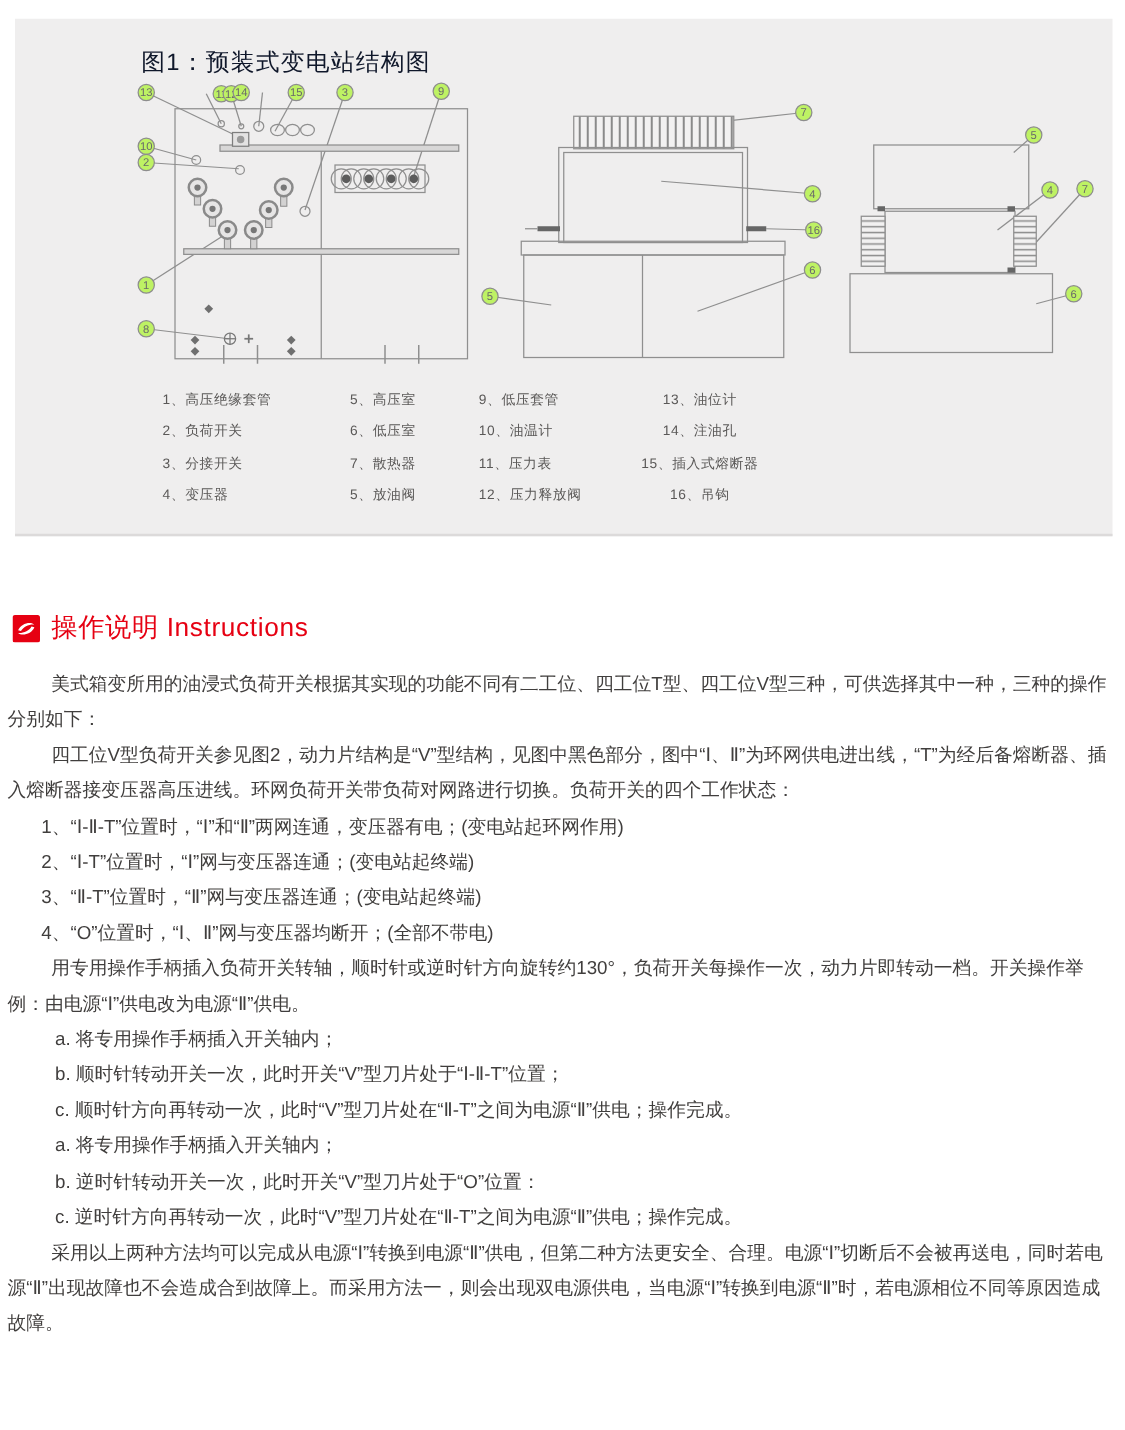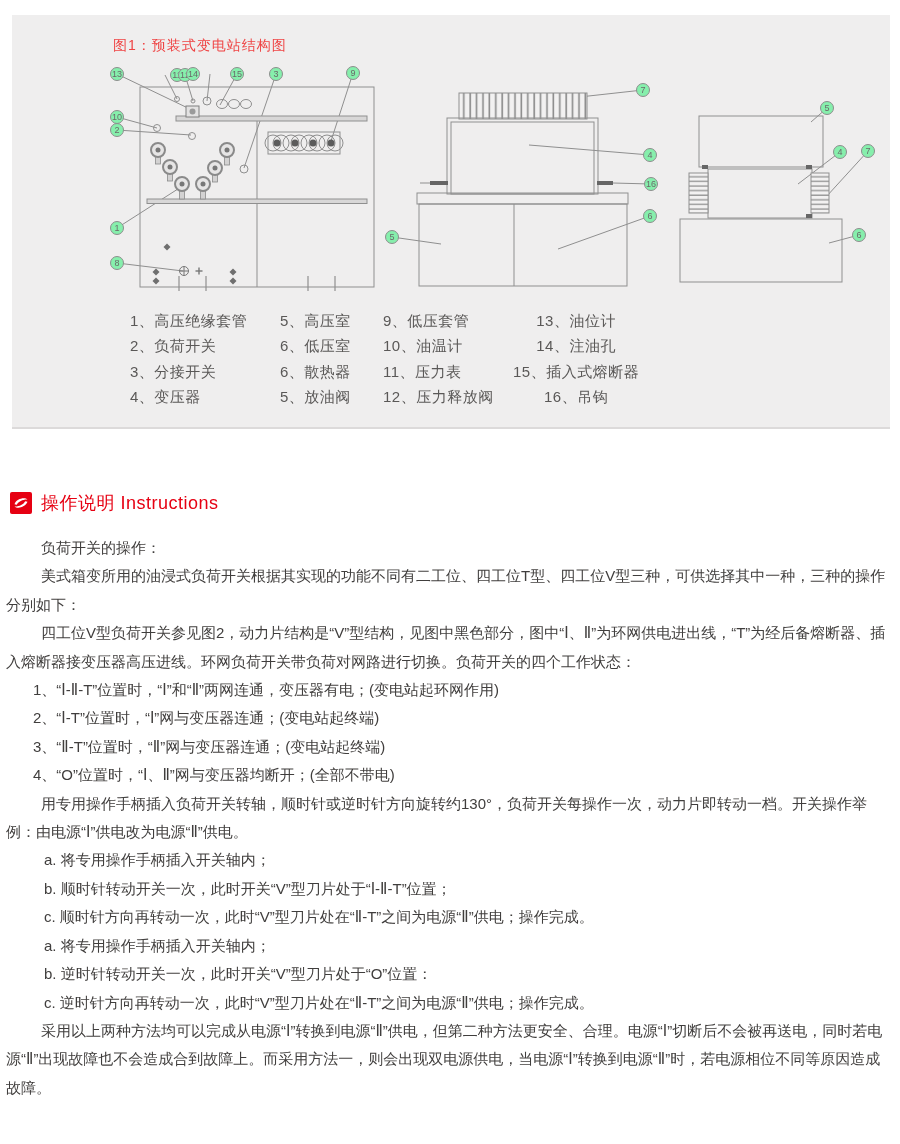--- a/index.html
+++ b/index.html
@@ -8,41 +8,41 @@
     font-family:"Liberation Sans","DejaVu Sans",sans-serif;
     overflow:hidden;
   }
   
   .panel{
     position:absolute;left:12px;top:15px;width:878px;height:412px;
     background:#efeeee;border-bottom:2px solid #dcdada;
   }
   .fig-title{
     position:absolute;left:113px;top:37px;
-    font-size:14px;color:#ef4444;letter-spacing:1px;
+    font-size:19px;color:#0f172a;letter-spacing:1px;
   }
   svg.diagram{position:absolute;left:0;top:0;}
   .callout{
     position:absolute;width:14px;height:14px;box-sizing:border-box;
-    border:1px solid #8d8d8d;border-radius:50%;background:#86efac;
+    border:1px solid #8d8d8d;border-radius:50%;background:#bef264;
     color:#6a6a6a;font-size:9px;line-height:12px;text-align:center;
   }
   
   .legend-col{
-    position:absolute;top:308px;font-size:15px;color:#5a5857;letter-spacing:0.5px;
+    position:absolute;top:308px;font-size:11px;color:#5a5857;letter-spacing:0.5px;
   }
   .legend-col span{display:block;height:25.3px;line-height:25.3px;}
   .lg1{left:130px;} .lg2{left:280px;} .lg3{left:383px;} .lg4{left:513px;text-align:center;}
   
   .sec-header{
     position:absolute;left:10px;top:492px;display:flex;align-items:center;
   }
   .sec-header .icon{width:22px;height:22px;flex:0 0 22px;}
   .sec-header .title{
-    margin-left:9px;font-size:18px;color:#e60012;letter-spacing:0.5px;line-height:22px;
+    margin-left:9px;font-size:21px;color:#e60012;letter-spacing:0.5px;line-height:22px;
   }
   
   .bodytext{
     position:absolute;left:6px;top:534px;width:886px;
     font-size:15px;line-height:28.4px;color:#403e3d;
   }
   .ln{margin:0;}
   .ln.p{text-indent:35px;}
   .ln.num{padding-left:27px;}
   .ln.abc{padding-left:38px;}
@@ -227,21 +227,21 @@
 
 <div class="legend-col lg1">
   <span>1、高压绝缘套管</span>
   <span>2、负荷开关</span>
   <span>3、分接开关</span>
   <span>4、变压器</span>
 </div>
 <div class="legend-col lg2">
   <span>5、高压室</span>
   <span>6、低压室</span>
-  <span>6、散热器</span>
+  <span>7、散热器</span>
   <span>5、放油阀</span>
 </div>
 <div class="legend-col lg3">
   <span>9、低压套管</span>
   <span>10、油温计</span>
   <span>11、压力表</span>
   <span>12、压力释放阀</span>
 </div>
 <div class="legend-col lg4">
   <span>13、油位计</span>
@@ -255,21 +255,20 @@
     <svg width="22" height="22" viewBox="0 0 22 22">
       <rect width="22" height="22" rx="2" fill="#e60012"></rect>
       <path d="M4.5 12.2 C6.5 6.8 14.5 4.8 17.5 7.6 C13.5 7.2 8.5 9.4 6.8 12.8 Z" fill="#ffffff"></path>
       <path d="M17.5 9.8 C15.5 15.2 7.5 17.2 4.5 14.4 C8.5 14.8 13.5 12.6 15.2 9.2 Z" fill="#ffffff"></path>
     </svg>
   </span>
   <span class="title">操作说明 Instructions</span>
 </div>
 
 <div class="bodytext">
-  <p class="ln p">负荷开关的操作：</p>
   <p class="ln p">美式箱变所用的油浸式负荷开关根据其实现的功能不同有二工位、四工位T型、四工位V型三种，可供选择其中一种，三种的操作分别如下：</p>
   <p class="ln p">四工位V型负荷开关参见图2，动力片结构是“V”型结构，见图中黑色部分，图中“Ⅰ、Ⅱ”为环网供电进出线，“T”为经后备熔断器、插入熔断器接变压器高压进线。环网负荷开关带负荷对网路进行切换。负荷开关的四个工作状态：</p>
   <p class="ln num">1、“Ⅰ-Ⅱ-T”位置时，“Ⅰ”和“Ⅱ”两网连通，变压器有电；(变电站起环网作用)</p>
   <p class="ln num">2、“Ⅰ-T”位置时，“Ⅰ”网与变压器连通；(变电站起终端)</p>
   <p class="ln num">3、“Ⅱ-T”位置时，“Ⅱ”网与变压器连通；(变电站起终端)</p>
   <p class="ln num">4、“O”位置时，“Ⅰ、Ⅱ”网与变压器均断开；(全部不带电)</p>
   <p class="ln p">用专用操作手柄插入负荷开关转轴，顺时针或逆时针方向旋转约130°，负荷开关每操作一次，动力片即转动一档。开关操作举例：由电源“Ⅰ”供电改为电源“Ⅱ”供电。</p>
   <p class="ln abc">a. 将专用操作手柄插入开关轴内；</p>
   <p class="ln abc">b. 顺时针转动开关一次，此时开关“V”型刀片处于“Ⅰ-Ⅱ-T”位置；</p>
   <p class="ln abc">c. 顺时针方向再转动一次，此时“V”型刀片处在“Ⅱ-T”之间为电源“Ⅱ”供电；操作完成。</p>

